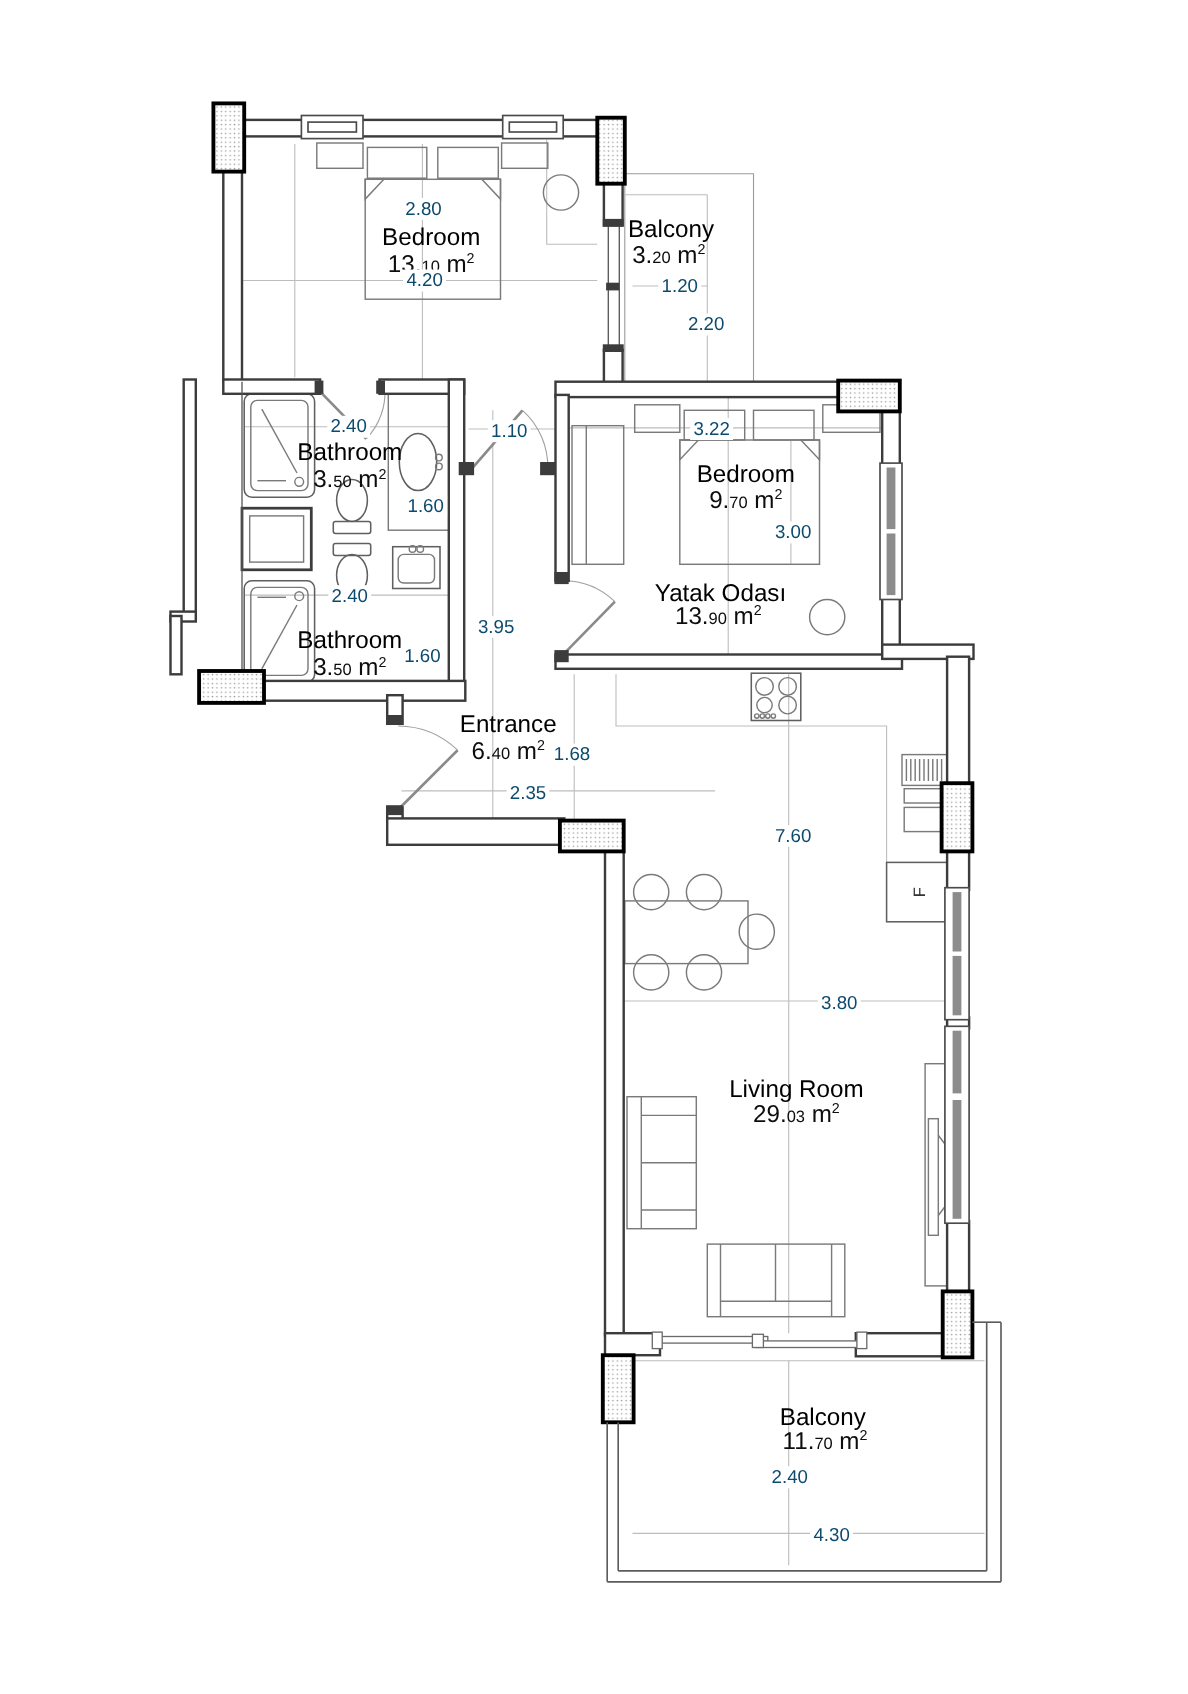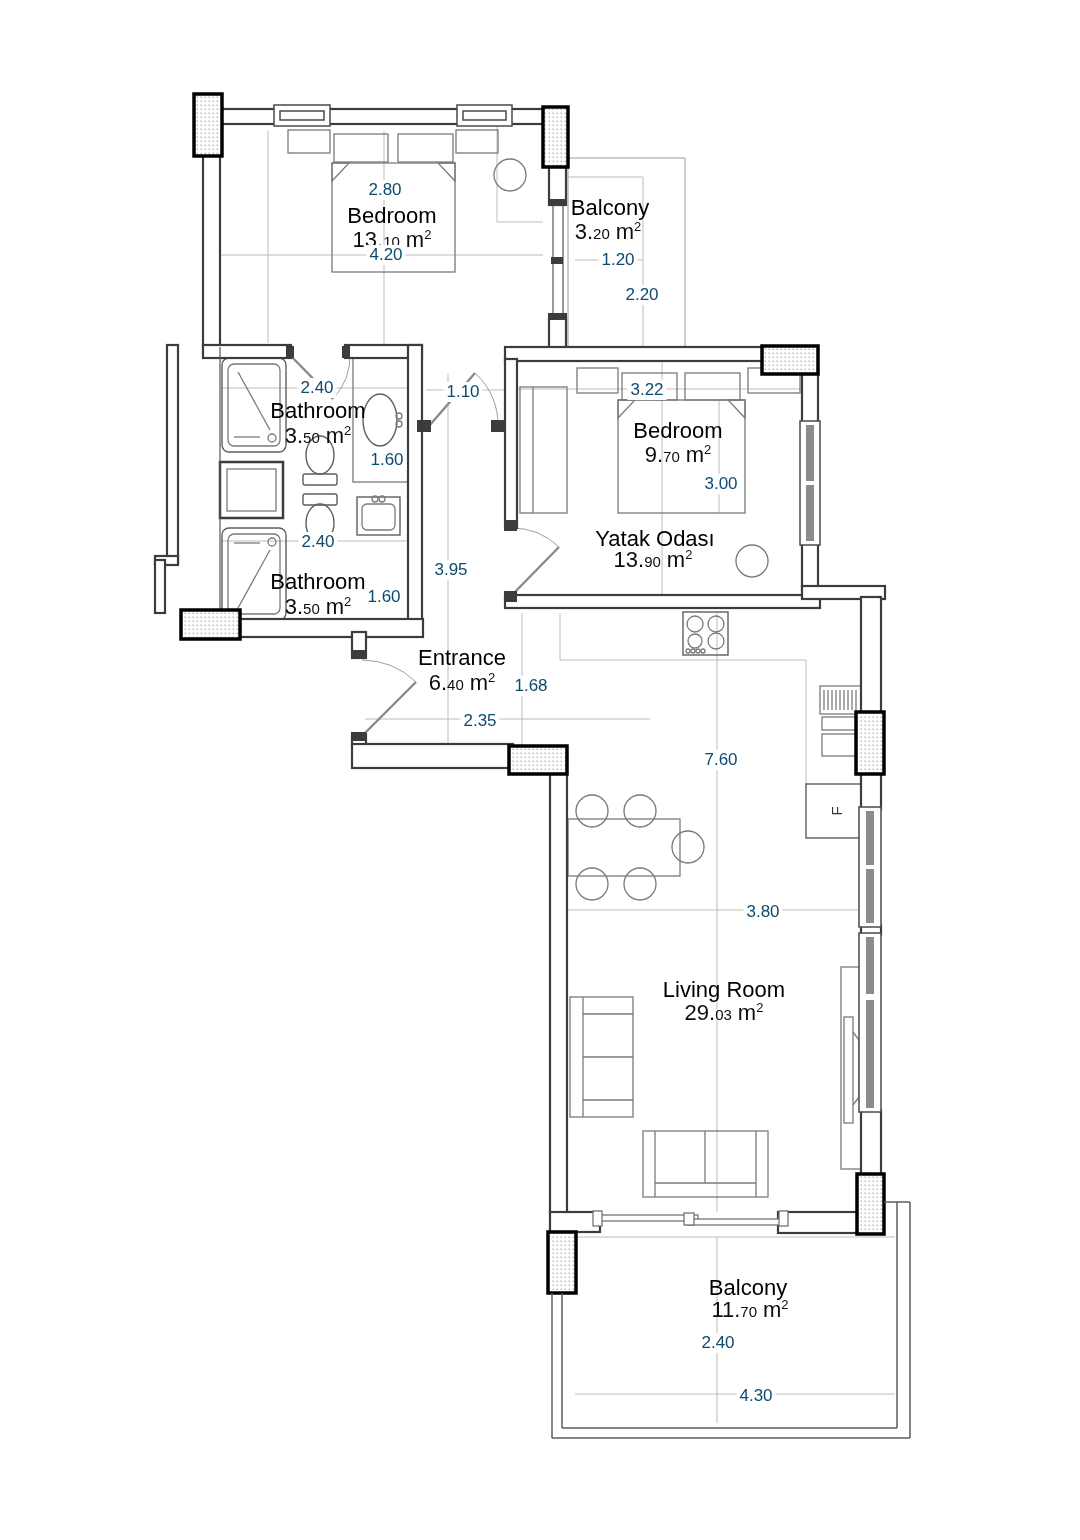--- a/index.html
+++ b/index.html
@@ -365,21 +365,21 @@
   <div class="label dim" style="left:618px;top:260px">1.20</div>
   <div class="label dim" style="left:642px;top:295px">2.20</div>
   <div class="label dim" style="left:317px;top:388px">2.40</div>
   <div class="label dim" style="left:387px;top:460px">1.60</div>
   <div class="label dim" style="left:463px;top:392px">1.10</div>
   <div class="label dim" style="left:647px;top:390px">3.22</div>
   <div class="label dim" style="left:721px;top:484px">3.00</div>
   <div class="label dim" style="left:318px;top:542px">2.40</div>
   <div class="label dim" style="left:384px;top:597px">1.60</div>
   <div class="label dim" style="left:451px;top:570px">3.95</div>
-  <div class="label dim" style="left:531px;top:686px">1.68</div>
+  <div class="label dim" style="left:520px;top:686px">1.68</div>
   <div class="label dim" style="left:480px;top:721px">2.35</div>
   <div class="label dim" style="left:721px;top:760px">7.60</div>
   <div class="label dim" style="left:763px;top:912px">3.80</div>
   <div class="label dim" style="left:718px;top:1343px">2.40</div>
   <div class="label dim" style="left:756px;top:1396px">4.30</div>
 
   <div class="fridge" style="left:836px;top:811px">F</div>
 </div>
 
 </div>

